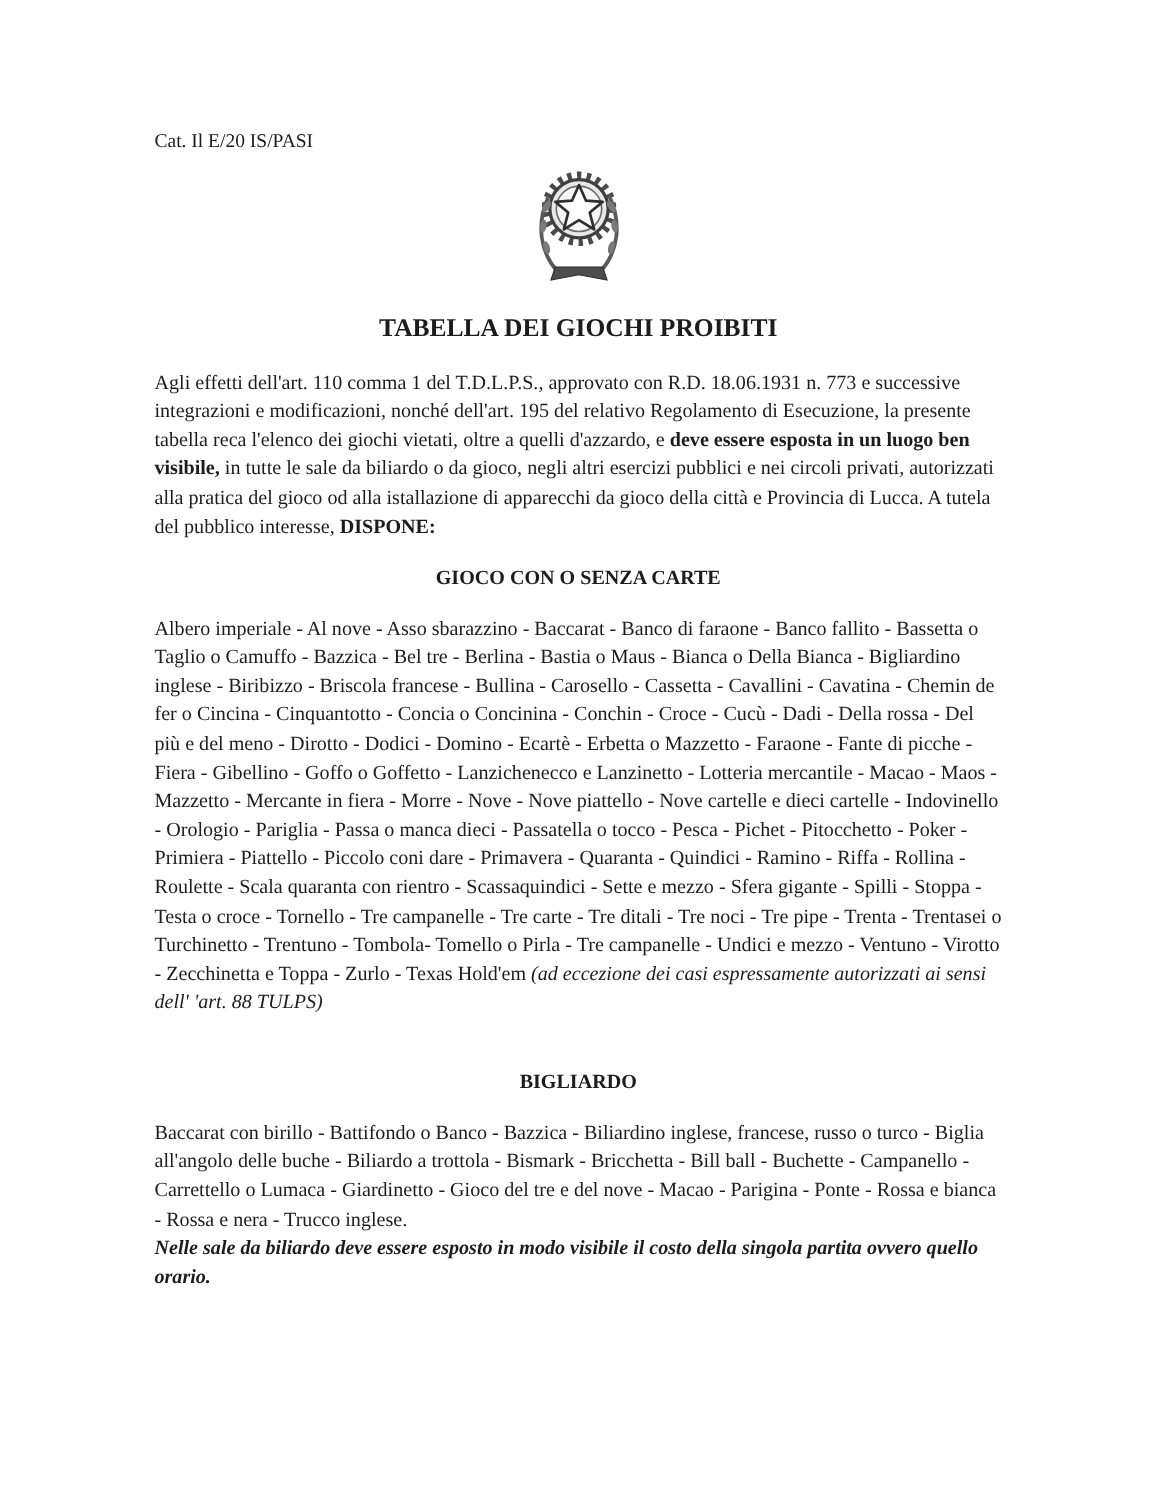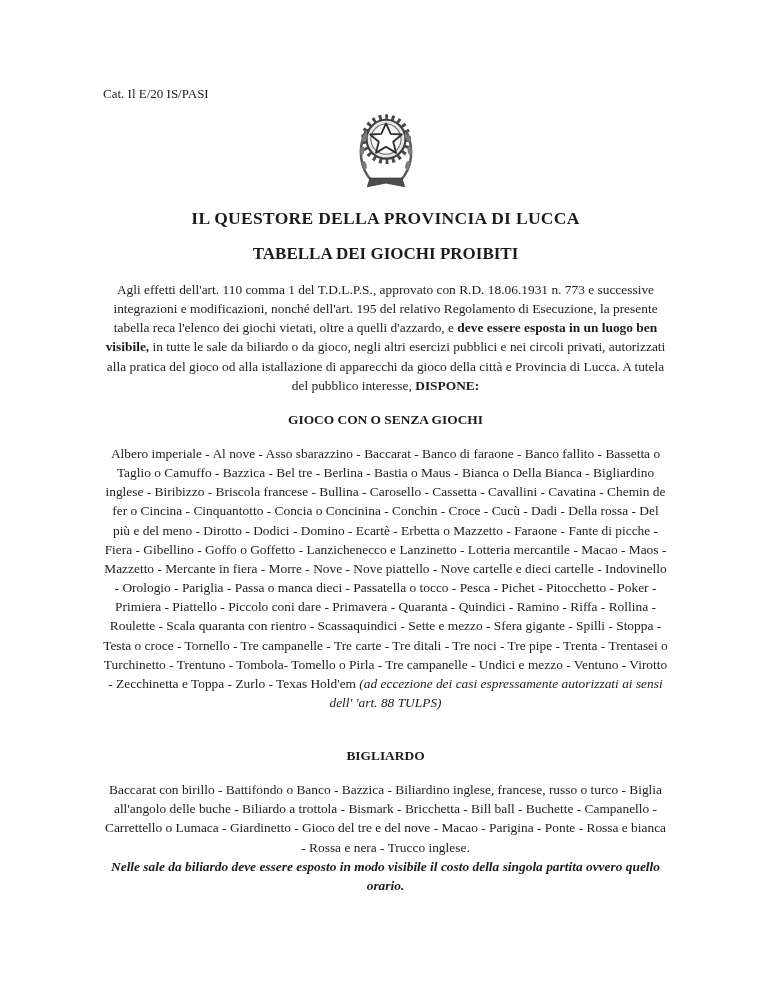--- a/index.html
+++ b/index.html
@@ -28,21 +28,21 @@
   .doc-subtitle {
     text-align: center;
     font-weight: bold;
     font-size: 17px;
     margin-top: 15px;
   }
   .body-text {
     font-size: 13.4px;
     line-height: 1.43;
     margin-top: 16px;
-    text-align: center;
+    text-align: left;
   }
   .section-head {
     text-align: center;
     font-weight: bold;
     font-size: 15.2px;
     margin-top: 20px;
   }
   .sub-head {
     text-align: center;
     font-weight: bold;
@@ -81,30 +81,29 @@
         <path d="M70,104 C86,86 90,60 78,34" fill="none" stroke="#5a5a5a" stroke-width="3.5"></path>
         <ellipse cx="80" cy="44" rx="6" ry="3" fill="#7a7a7a" transform="rotate(55 80 44)"></ellipse>
         <ellipse cx="83" cy="62" rx="6" ry="3" fill="#7a7a7a" transform="rotate(80 83 62)"></ellipse>
         <ellipse cx="80" cy="82" rx="6" ry="3" fill="#7a7a7a" transform="rotate(105 80 82)"></ellipse>
 
         <path d="M28,100 L72,100 L76,112 L50,107 L24,112 Z" fill="#4d4d4d" stroke="#2e2e2e" stroke-width="1"></path>
       </svg>
     </span>
   </div>
 
-  <div class="doc-title">IL QUESTORE DELLA PROVINCIA DI LUCCA</div>
 
   <div class="doc-subtitle">TABELLA DEI GIOCHI PROIBITI</div>
 
   <p class="body-text">
     <span>Agli effetti dell'art. 110 comma 1 del T.D.L.P.S., approvato con R.D. 18.06.1931 n. 773 e successive integrazioni e modificazioni, nonché dell'art. 195 del relativo Regolamento di Esecuzione, la presente tabella reca l'elenco dei giochi vietati, oltre a quelli d'azzardo, e </span><span class="b">deve essere esposta in un luogo ben visibile,</span><span> in tutte le sale da biliardo o da gioco, negli altri esercizi pubblici e nei circoli privati, autorizzati alla pratica del gioco od alla istallazione di apparecchi da gioco della città e Provincia di Lucca. A tutela del pubblico interesse, </span><span class="b">DISPONE:</span>
   </p>
 
 
-  <div class="sub-head">GIOCO CON O SENZA GIOCHI</div>
+  <div class="sub-head">GIOCO CON O SENZA CARTE</div>
 
   <p class="body-text">
     <span>Albero imperiale - Al nove - Asso sbarazzino - Baccarat - Banco di faraone - Banco fallito - Bassetta o Taglio o Camuffo - Bazzica - Bel tre - Berlina - Bastia o Maus - Bianca o Della Bianca - Bigliardino inglese - Biribizzo - Briscola francese - Bullina - Carosello - Cassetta - Cavallini - Cavatina - Chemin de fer o Cincina - Cinquantotto - Concia o Concinina - Conchin - Croce - Cucù - Dadi - Della rossa - Del più e del meno - Dirotto - Dodici - Domino - Ecartè - Erbetta o Mazzetto - Faraone - Fante di picche - Fiera - Gibellino - Goffo o Goffetto - Lanzichenecco e Lanzinetto - Lotteria mercantile - Macao - Maos - Mazzetto - Mercante in fiera - Morre - Nove - Nove piattello - Nove cartelle e dieci cartelle - Indovinello - Orologio - Pariglia - Passa o manca dieci - Passatella o tocco - Pesca - Pichet - Pitocchetto - Poker - Primiera - Piattello - Piccolo coni dare - Primavera - Quaranta - Quindici - Ramino - Riffa - Rollina - Roulette - Scala quaranta con rientro - Scassaquindici - Sette e mezzo - Sfera gigante - Spilli - Stoppa - Testa o croce - Tornello - Tre campanelle - Tre carte - Tre ditali - Tre noci - Tre pipe - Trenta - Trentasei o Turchinetto - Trentuno - Tombola- Tomello o Pirla - Tre campanelle - Undici e mezzo - Ventuno - Virotto - Zecchinetta e Toppa - Zurlo - Texas Hold'em </span><span class="i">(ad eccezione dei casi espressamente autorizzati ai sensi dell' 'art. 88 TULPS)</span>
   </p>
 
   <div class="sub-head spaced">BIGLIARDO</div>
 
   <p class="body-text">
     <span>Baccarat con birillo - Battifondo o Banco - Bazzica - Biliardino inglese, francese, russo o turco - Biglia all'angolo delle buche - Biliardo a trottola - Bismark - Bricchetta - Bill ball - Buchette - Campanello - Carrettello o Lumaca - Giardinetto - Gioco del tre e del nove - Macao - Parigina - Ponte - Rossa e bianca - Rossa e nera - Trucco inglese.</span><br>
     <span class="bi note-line">Nelle sale da biliardo deve essere esposto in modo visibile il costo della singola partita ovvero quello orario.</span>

